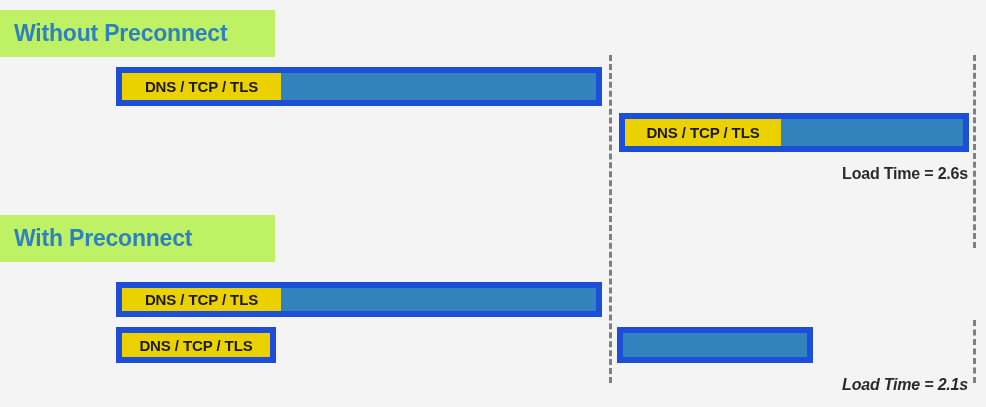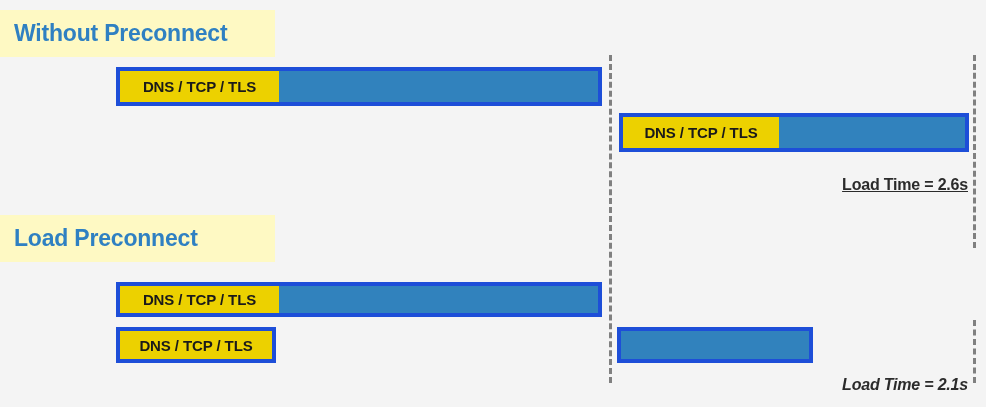--- a/index.html
+++ b/index.html
@@ -6,41 +6,41 @@
   body{
     width:986px;height:407px;
     background:#f4f4f4;
     font-family:"Liberation Sans", sans-serif;
     overflow:hidden;
   }
   #canvas{position:relative;width:986px;height:407px;}
 
   .section-title{
     position:absolute;
-    background:#fef9c3;
+    background:#bef264;
     color:#2f80c2;
     font-weight:bold;
     display:flex;
     align-items:center;
     letter-spacing:-0.2px;
   }
   .section-title span{padding-left:14px;font-size:23px;}
 
   .divider{
     position:absolute;
     width:0;
     border-left:3px dashed #808080;
   }
 
   .bar{
     position:absolute;
     display:flex;
     align-items:stretch;
     box-sizing:border-box;
-    border:4px solid #1d4ed8;
+    border:6px solid #1d4ed8;
     background:transparent;
   }
   .seg-dns{
     background:#ecd100;
     display:flex;
     align-items:center;
     justify-content:center;
     color:#1a1a1a;
     font-size:15px;
     font-weight:bold;
@@ -79,24 +79,24 @@
   <div class="bar" style="left:116px;top:67px;width:486px;height:39px;">
     <div class="seg-dns" style="width:159px;">DNS / TCP / TLS</div>
     <div class="seg-transfer" style="flex:1;"></div>
   </div>
 
   <div class="bar" style="left:619px;top:113px;width:350px;height:39px;">
     <div class="seg-dns" style="width:156px;">DNS / TCP / TLS</div>
     <div class="seg-transfer" style="flex:1;"></div>
   </div>
 
-  <div class="load-label" style="left:768px;top:176px;width:200px;text-decoration:underline;">Load Time = 2.6s</div>
+  <div class="load-label" style="left:768px;top:165px;width:200px;">Load Time = 2.6s</div>
 
   <div class="section-title" style="left:0px;top:215px;width:275px;height:47px;">
-    <span>Load Preconnect</span>
+    <span>With Preconnect</span>
   </div>
 
   <div class="bar" style="left:116px;top:282px;width:486px;height:35px;">
     <div class="seg-dns" style="width:159px;">DNS / TCP / TLS</div>
     <div class="seg-transfer" style="flex:1;"></div>
   </div>
 
   <div class="bar" style="left:116px;top:327px;width:160px;height:36px;">
     <div class="seg-dns" style="flex:1;">DNS / TCP / TLS</div>
   </div>

